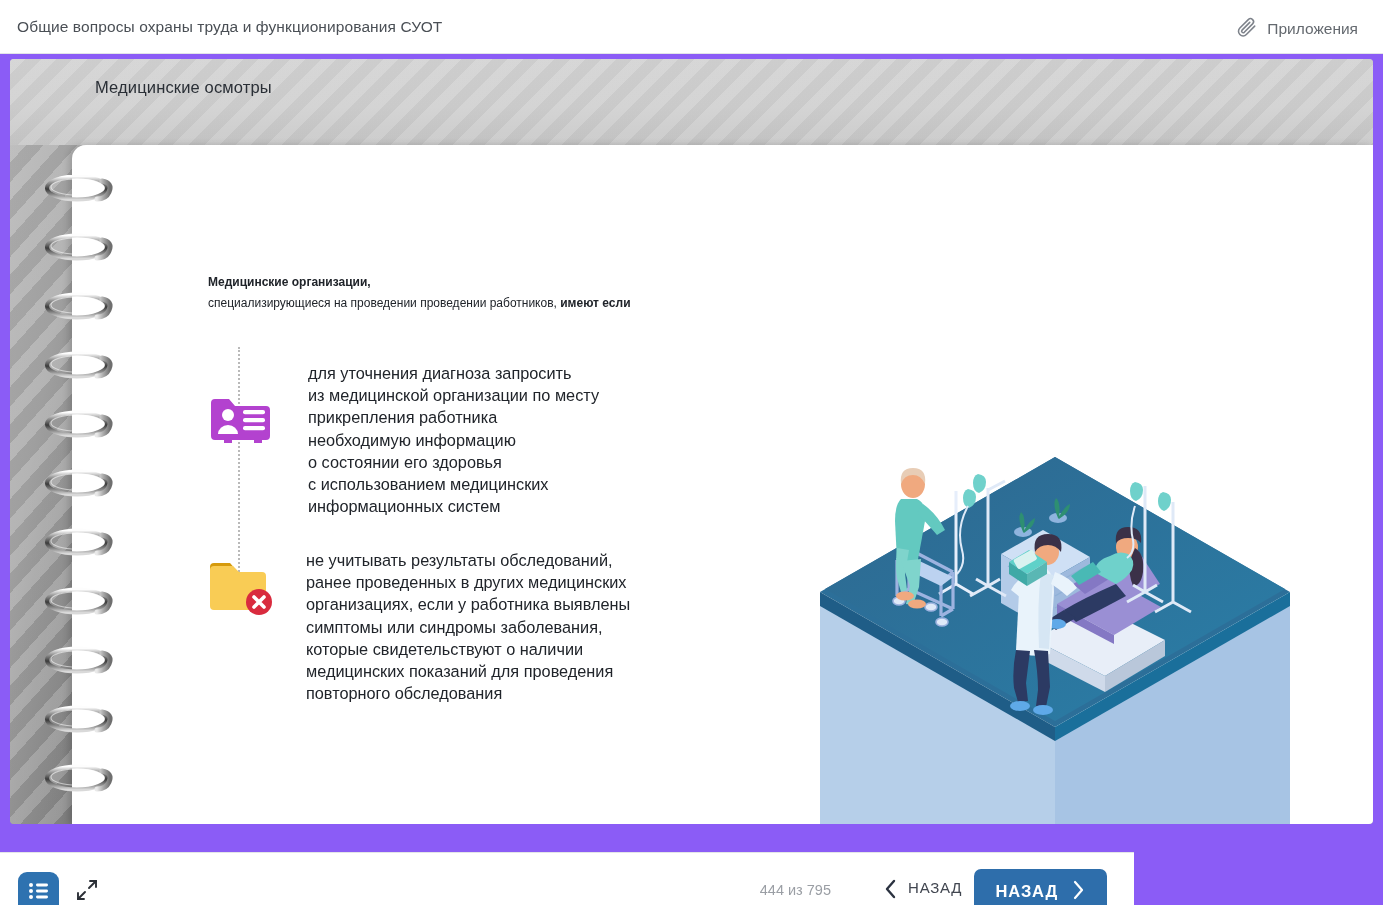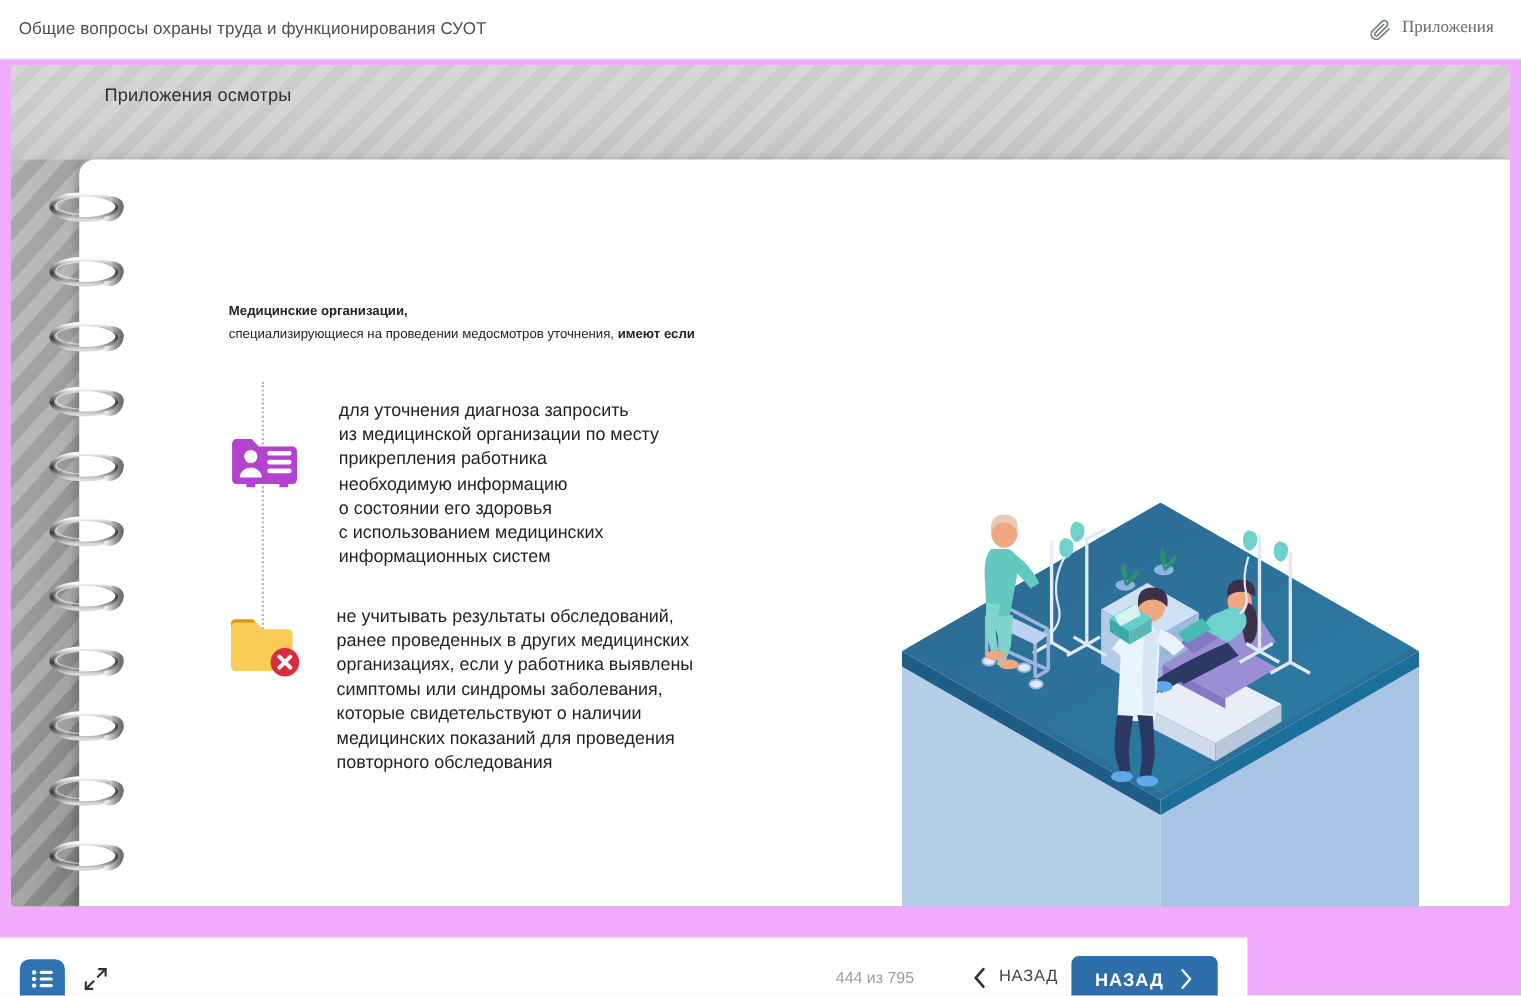--- a/index.html
+++ b/index.html
@@ -2,35 +2,35 @@
 <html lang="ru"><head>
 <meta charset="utf-8">
 <style>
   * { box-sizing: border-box; margin: 0; padding: 0; }
   html, body {
     width: 1383px; height: 905px;
     background: #ffffff;
     font-family: "Liberation Sans", "DejaVu Sans", sans-serif;
     overflow: hidden;
   }
-  #app { position: relative; width: 1383px; height: 905px; background:#f0abfc; }
+  #app { position: relative; width: 1383px; height: 905px; background:#8b5cf6; }
 
   
   .topbar {
     position: absolute; left:0; top:0; width:1383px; height:54px;
     background:#ffffff; border-bottom:1px solid #e3e5e8;
     display:flex; align-items:center; justify-content:space-between;
   }
   .topbar-title {
     margin-left:17px; font-size:15.5px; color:#4a4f55; letter-spacing:.1px;
     white-space:nowrap;
   }
   .attachments {
-    display:flex; align-items:flex-start; gap:9px; margin-right:25px;
-    cursor:pointer; color:#6d727a;font-family:Liberation Serif, serif;
+    display:flex; align-items:flex-end; gap:9px; margin-right:25px;
+    cursor:pointer; color:#6d727a;
   }
   .attachments .lbl { font-size:15.5px; color:#64696f; }
   .clip-ico { width:22px; height:22px; display:block; }
 
   
   .slide {
     position:absolute; left:10px; top:59px; width:1363px; height:765px;
     border-radius:4px; overflow:hidden;
   }
   
@@ -155,21 +155,21 @@
         </svg>
       </span>
       <span class="lbl">Приложения</span>
     </div>
   </div>
 
   <div class="slide">
     <div class="board"></div>
     <div class="board-head"></div>
 
-    <div class="kicker">Приложения осмотры</div>
+    <div class="kicker">Медицинские осмотры</div>
 
     <div class="spiral-strip"></div>
     <div class="page"></div>
 
     <div class="rings">
       <svg width="85" height="649" viewBox="0 0 85 649">
         <defs>
           <linearGradient id="rg" x1="0" y1="0" x2="0" y2="1">
             <stop offset="0%" stop-color="#fdfdfd"></stop>
             <stop offset="25%" stop-color="#9b9b9b"></stop>
@@ -198,21 +198,21 @@
         <use href="#ringshape" x="0" y="413"></use>
         <use href="#ringshape" x="0" y="472"></use>
         <use href="#ringshape" x="0" y="531"></use>
         <use href="#ringshape" x="0" y="590"></use>
       </svg>
     </div>
 
     <div class="intro">
       <b>Медицинские организации,</b><br>
       <span>специализирующиеся на проведении
-медосмотров уточнения, </span><b>имеют если</b>
+проведении работников, </span><b>имеют если</b>
     </div>
 
     <div class="dotline"></div>
 
     <div class="bullet bullet1">
       <div class="b-icon">
         <svg width="62" height="56" viewBox="0 0 62 56">
           <path d="M3 9 a4 4 0 0 1 4-4 h14 l6 7 h31 a4 4 0 0 1 4 4 v26 a4 4 0 0 1 -4 4 h-4 v3 h-8 v-3 h-22 v3 h-8 v-3 h-9 a4 4 0 0 1 -4 -4 z" fill="#b342cf"></path>
           <circle cx="20" cy="21" r="6" fill="#ffffff"></circle>
           <path d="M10 40 a10 9 0 0 1 20 0 z" fill="#ffffff"></path>

